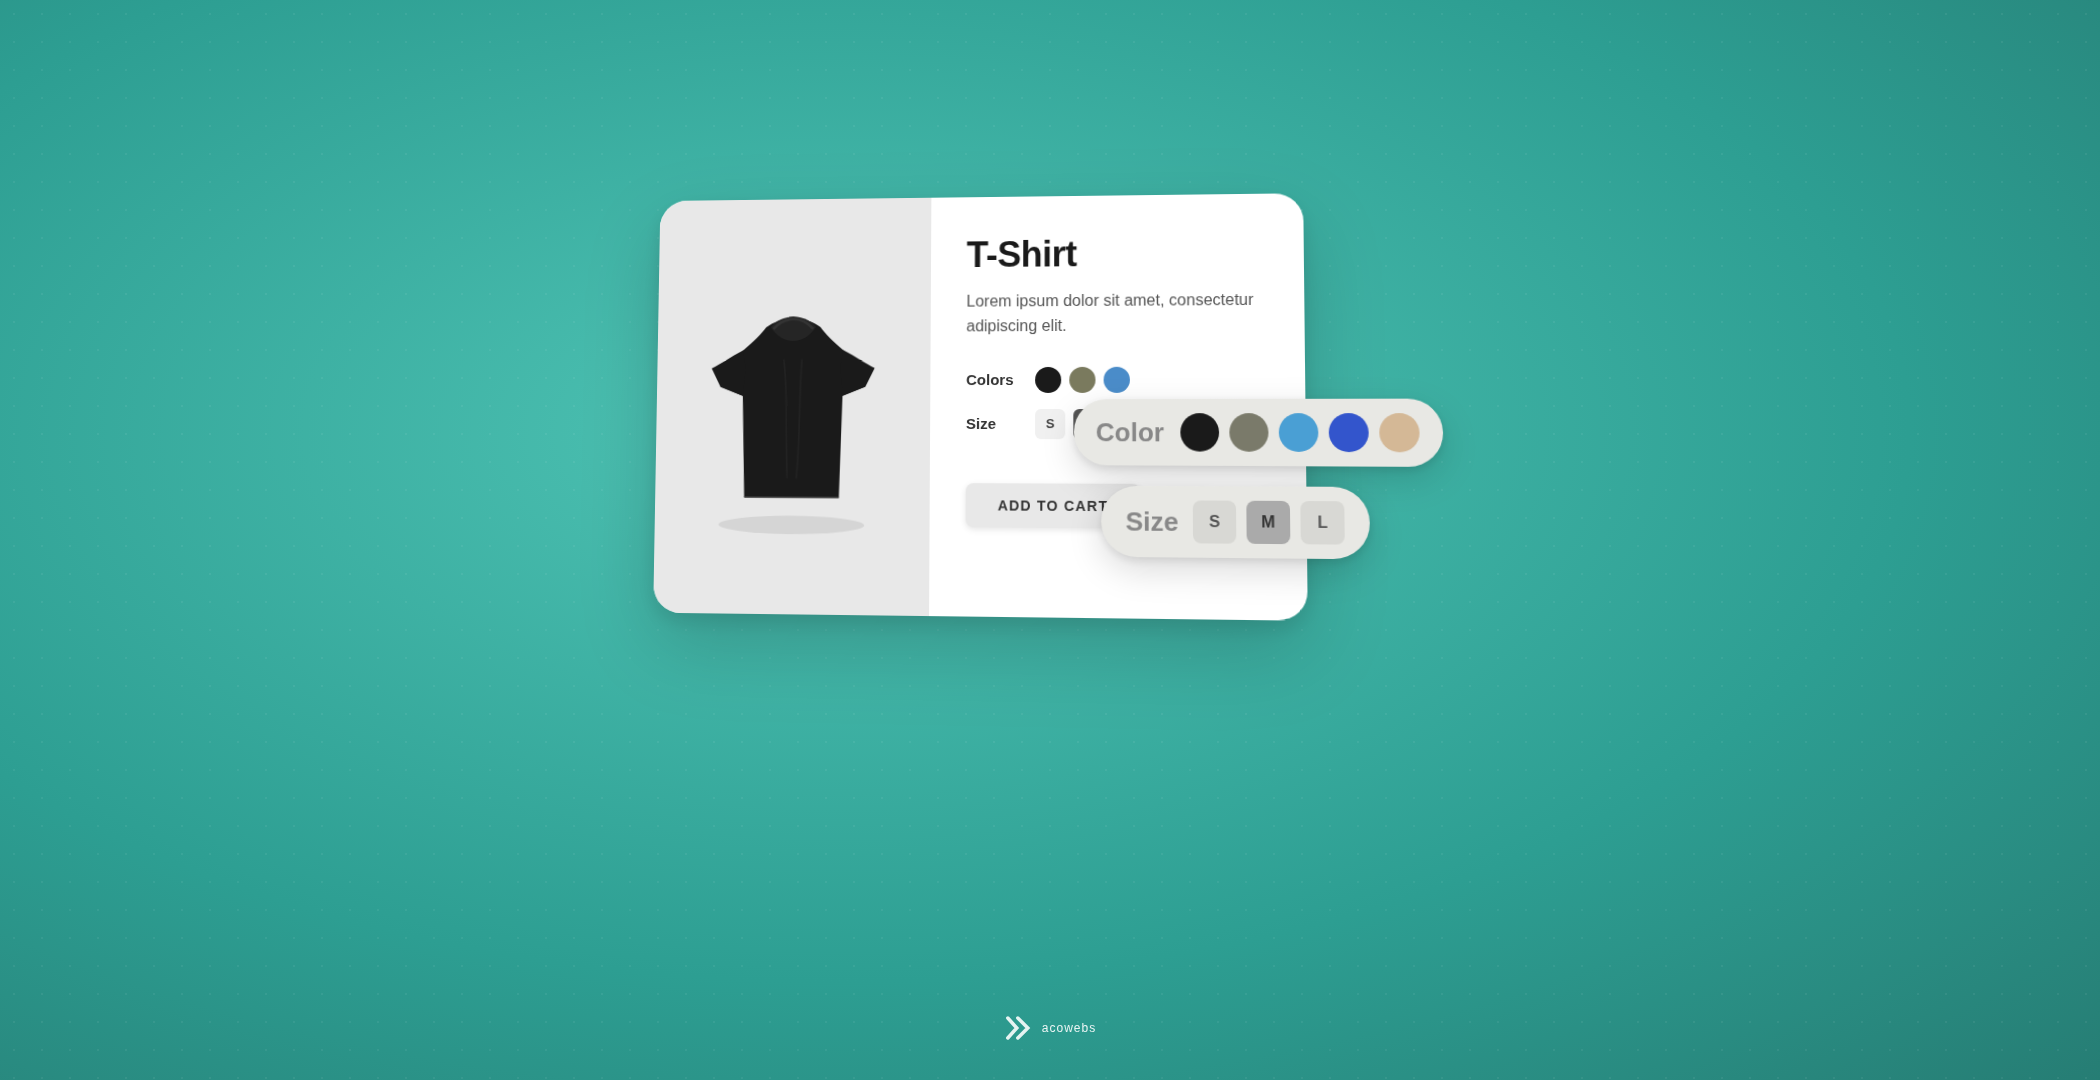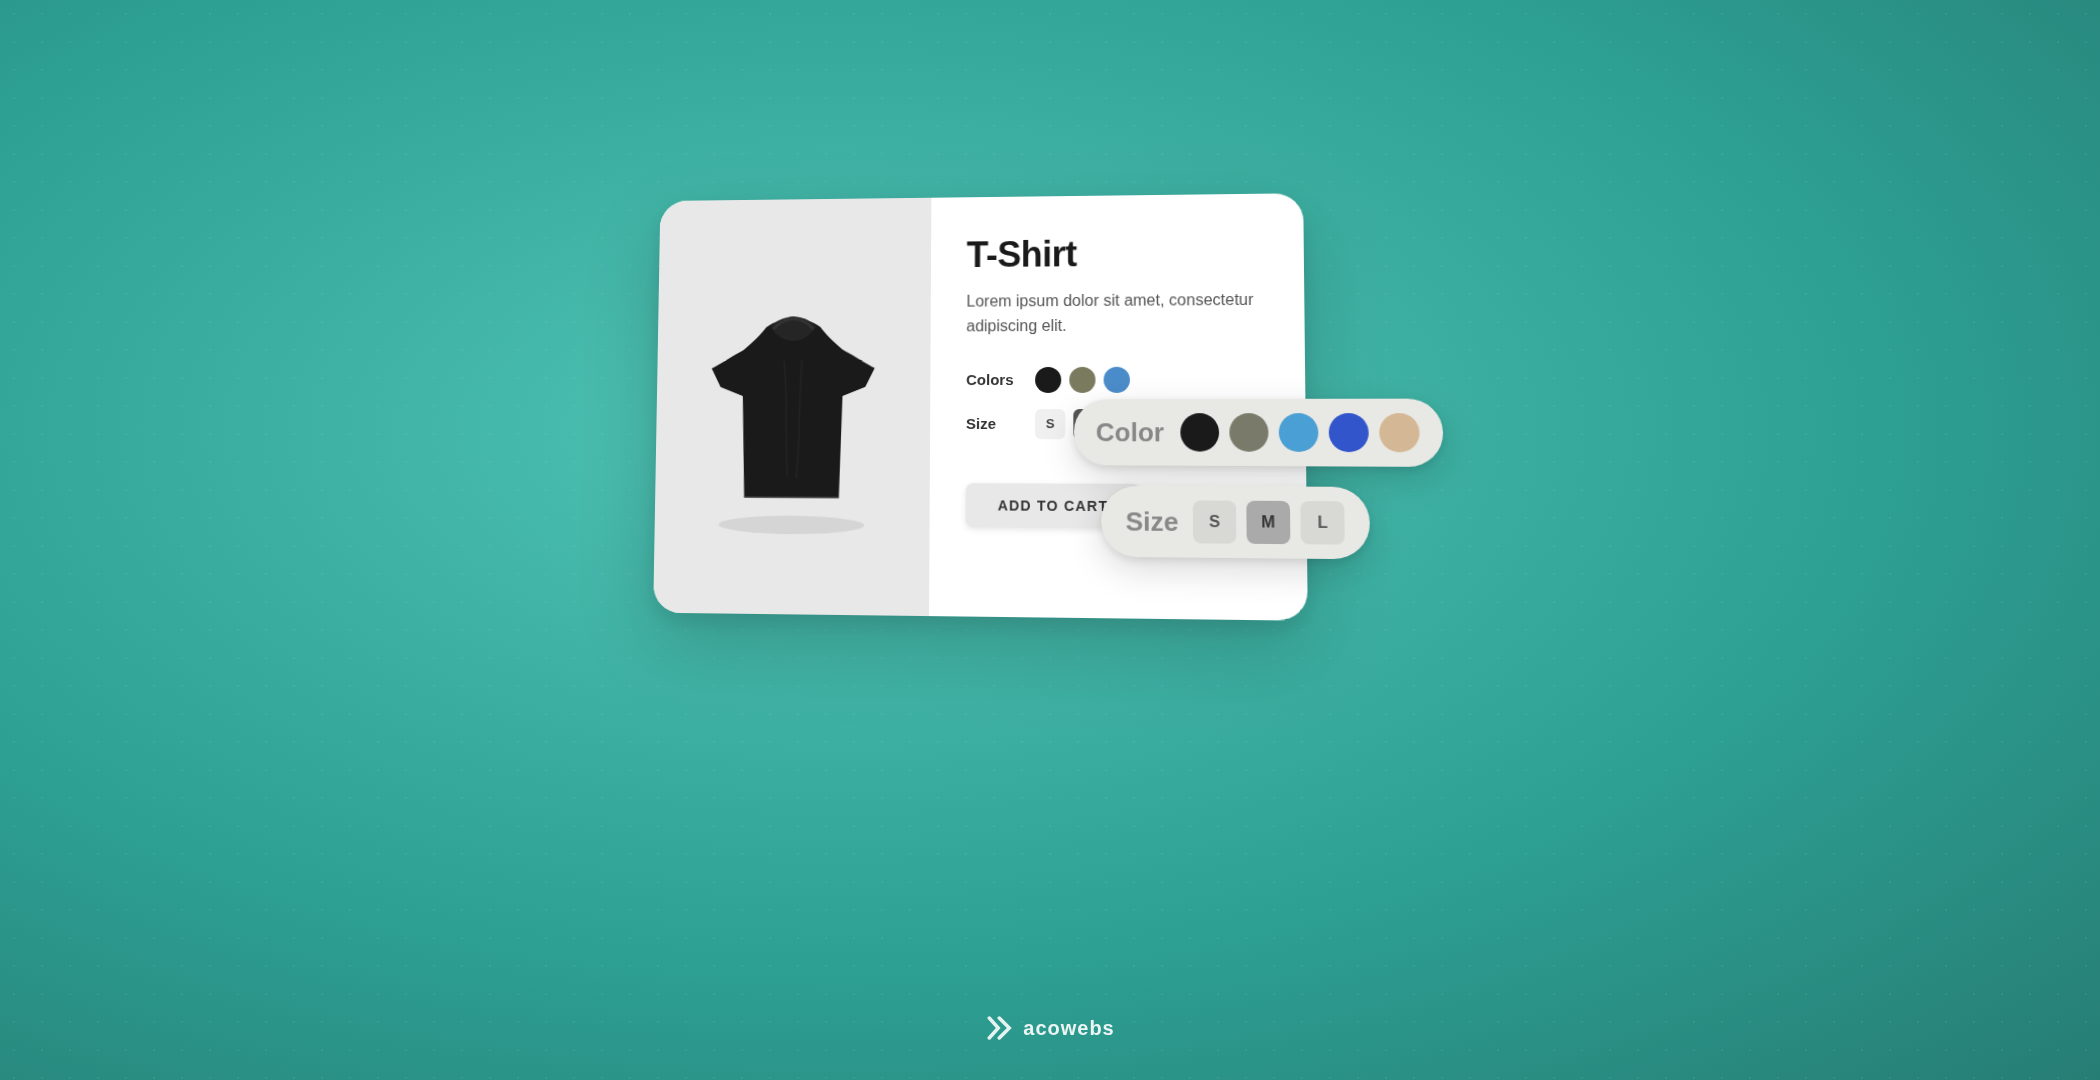--- a/index.html
+++ b/index.html
@@ -275,22 +275,22 @@
 
     .brand-logo-icon {
       width: 28px;
       height: 28px;
       display: flex;
       align-items: center;
       justify-content: center;
     }
 
     .brand-name {
-      font-size: 20px;
-      font-weight: 700;
+      font-size: 12px;
+      font-weight: 400;
       letter-spacing: 1px;
       color: rgba(255,255,255,0.9);
     }
   </style>
 </head>
 <body>
 
 <div class="scene">
 
   <div class="product-card">

